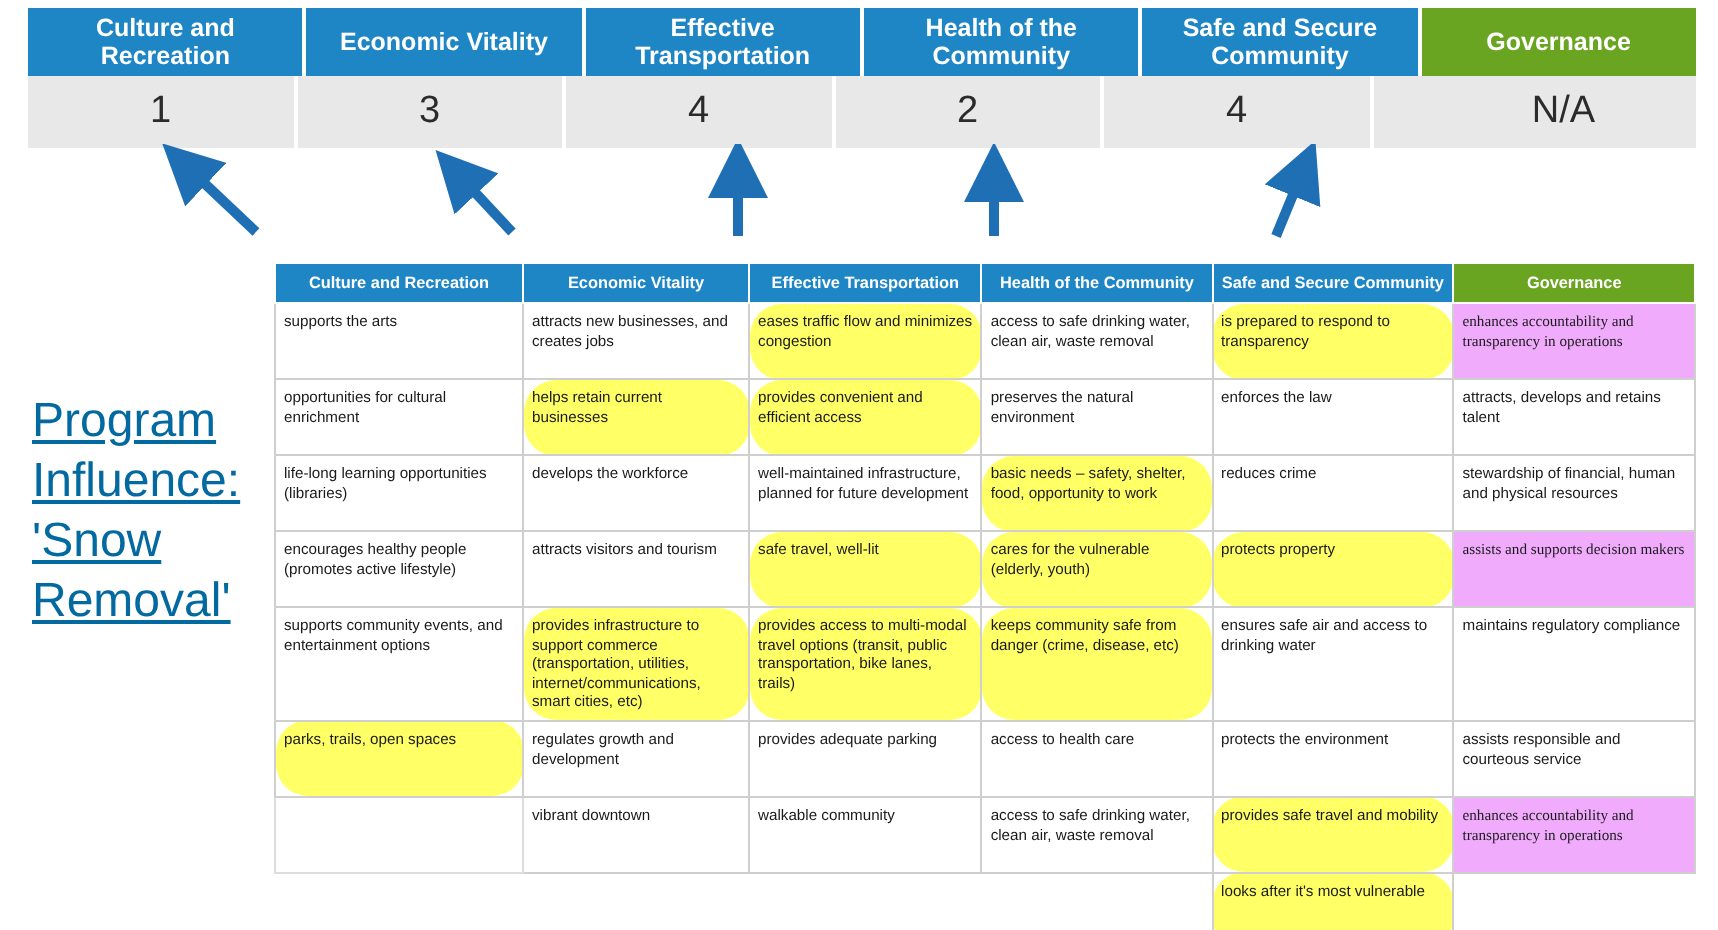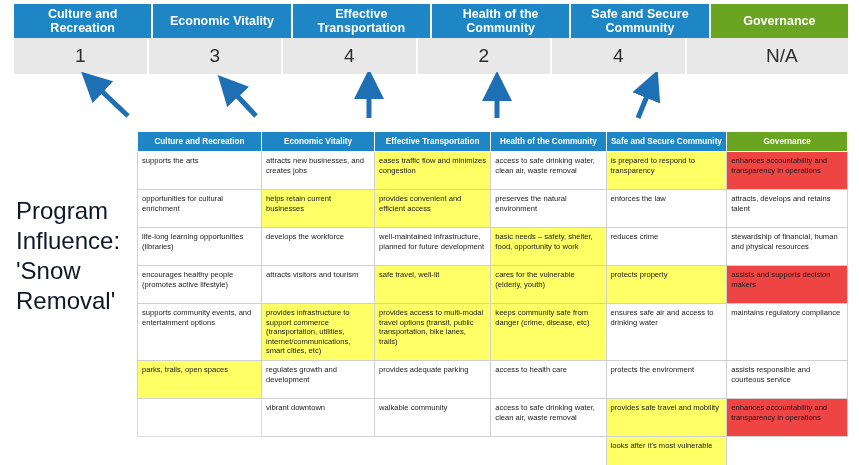--- a/index.html
+++ b/index.html
@@ -72,21 +72,22 @@
   }
 
   
   #caption {
     position: absolute;
     left: 16px;
     top: 196px;
     width: 118px;
     font-size: 24px;
     line-height: 30px;
-    color: #0f172a;
+    color: #0369a1;
+    text-decoration: underline;
   }
 
   
   #matrix {
     position: absolute;
     left: 137px;
     top: 131px;
     width: 711px;
     border-collapse: collapse;
     table-layout: fixed;
@@ -110,22 +111,22 @@
     line-height: 9.6px;
     color: #1a1a1a;
     vertical-align: top;
     padding: 4px 4px 4px 4px;
     border: 1px solid #cfcfcf;
     background: #ffffff;
     height: 38px;
     box-sizing: border-box;
     word-wrap: break-word;
   }
-  #matrix td.hl { background: #ffff66; }
-  #matrix td.sh { background: #ef4444; }
+  #matrix td.hl { background: #ffff66; border-radius: 16px; }
+  #matrix td.sh { background: #f0abfc; font-family: Liberation Serif, serif; }
   #matrix td.empty { background: #ffffff; border-color: #dddddd; }
   #matrix tr.last td.empty { border: none; background: #ffffff; }
   #matrix col.c0 { width: 113px; }
   #matrix col.c1 { width: 103px; }
   #matrix col.c2 { width: 106px; }
   #matrix col.c3 { width: 105px; }
   #matrix col.c4 { width: 110px; }
   #matrix col.c5 { width: 110px; }
 </style>
 </head>

